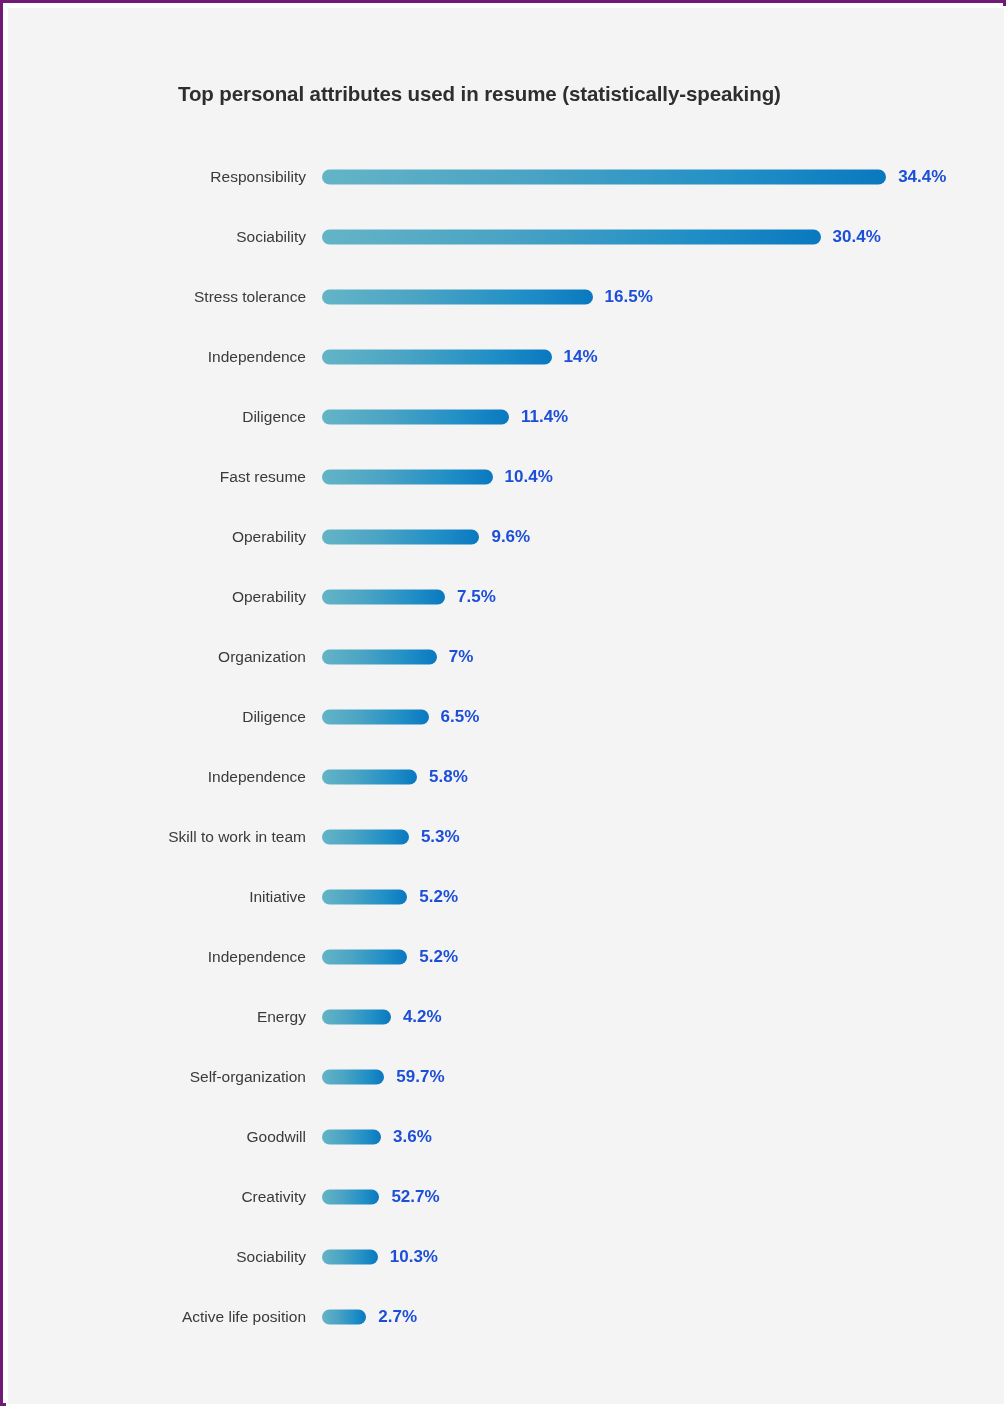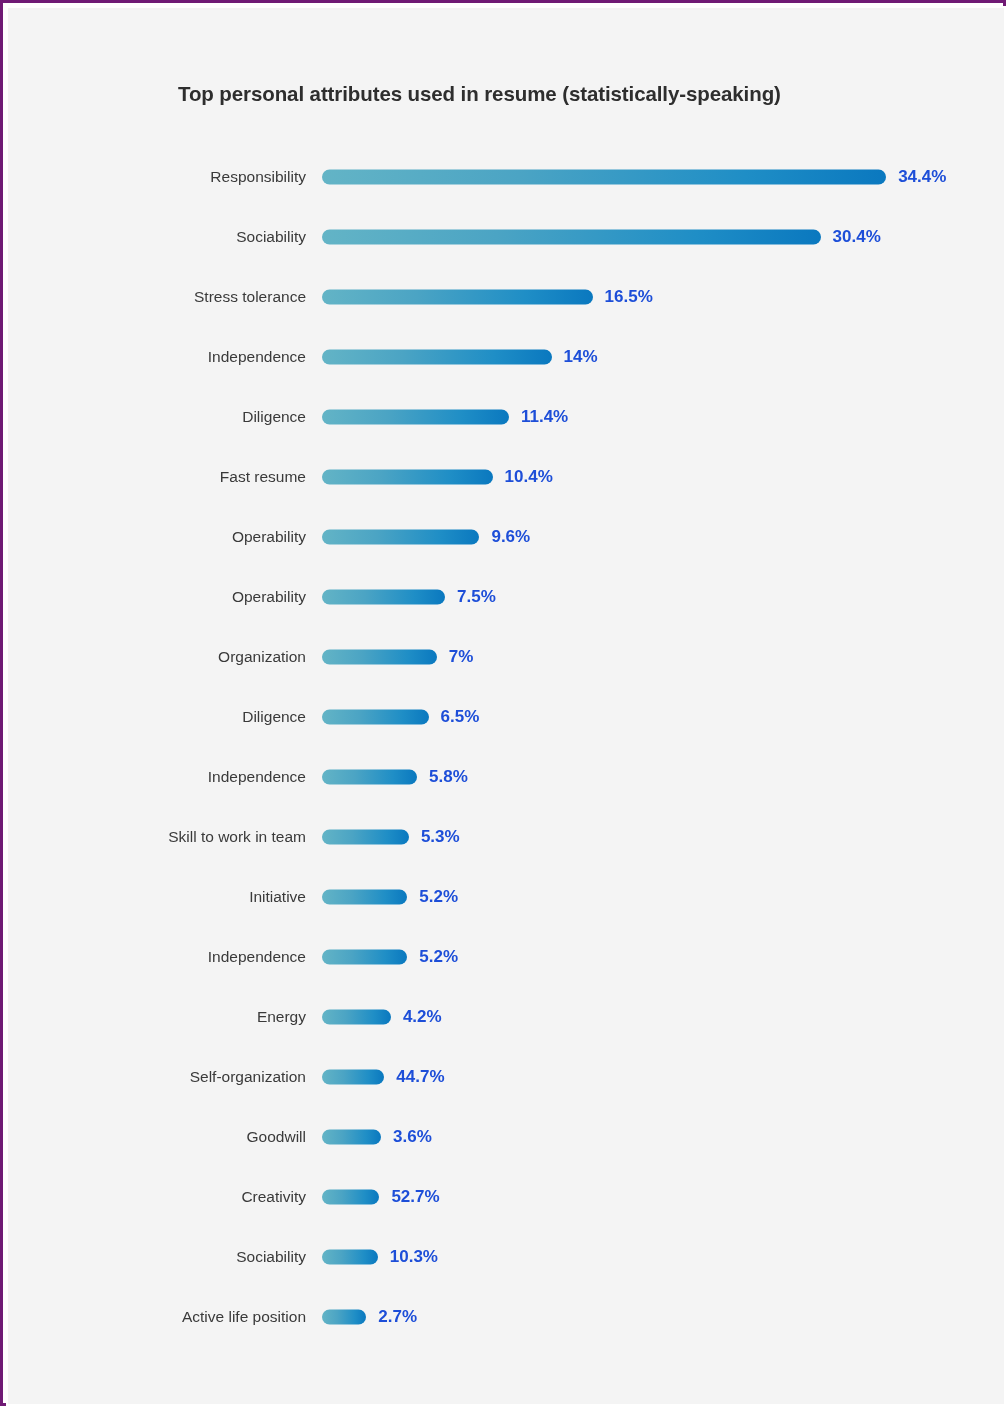--- a/index.html
+++ b/index.html
@@ -209,21 +209,21 @@
           <div class="bar-track" style="width: 68.88px;">
             <div class="bar-fill" style="width: 100%; background: linear-gradient(to right, rgb(99, 180, 198) 0%, rgb(75, 164, 196) 35%, rgb(31, 142, 198) 75%, rgb(10, 120, 191) 100%);"></div>
           </div>
           <div class="val-label" style="left: 394.88px;">4.2%</div>
         </div>
         <div class="bar-row" style="top: 1049px;">
           <div class="cat-label">Self-organization</div>
           <div class="bar-track" style="width: 62.32px;">
             <div class="bar-fill" style="width: 100%; background: linear-gradient(to right, rgb(99, 180, 198) 0%, rgb(75, 164, 196) 35%, rgb(31, 142, 198) 75%, rgb(10, 120, 191) 100%);"></div>
           </div>
-          <div class="val-label" style="left: 388.32px;">44.7%</div>
+          <div class="val-label" style="left: 388.32px;">59.7%</div>
         </div>
         <div class="bar-row" style="top: 1109px;">
           <div class="cat-label">Goodwill</div>
           <div class="bar-track" style="width: 59.04px;">
             <div class="bar-fill" style="width: 100%; background: linear-gradient(to right, rgb(99, 180, 198) 0%, rgb(75, 164, 196) 35%, rgb(31, 142, 198) 75%, rgb(10, 120, 191) 100%);"></div>
           </div>
           <div class="val-label" style="left: 385.04px;">3.6%</div>
         </div>
         <div class="bar-row" style="top: 1169px;">
           <div class="cat-label">Creativity</div>

